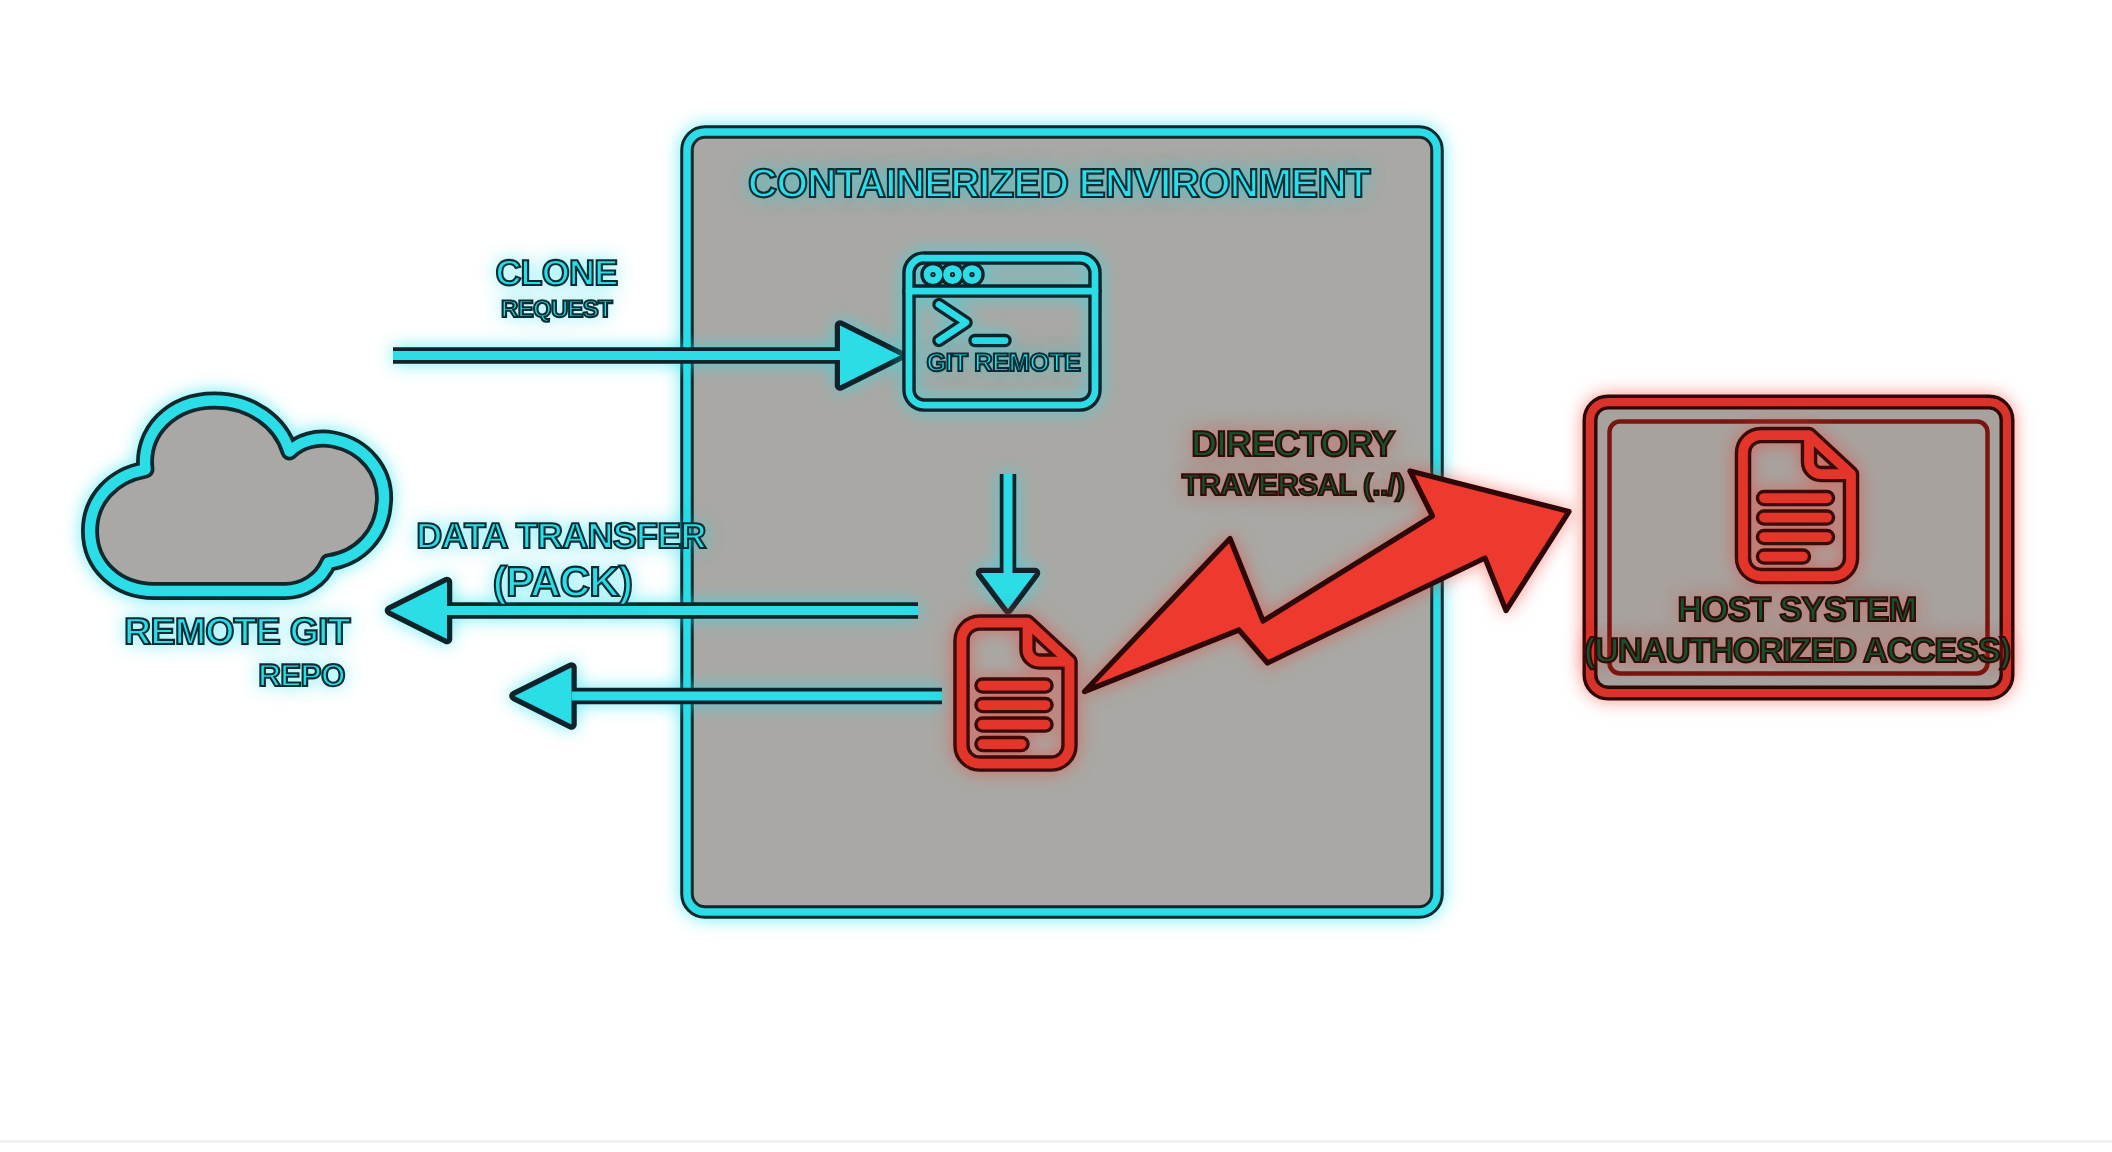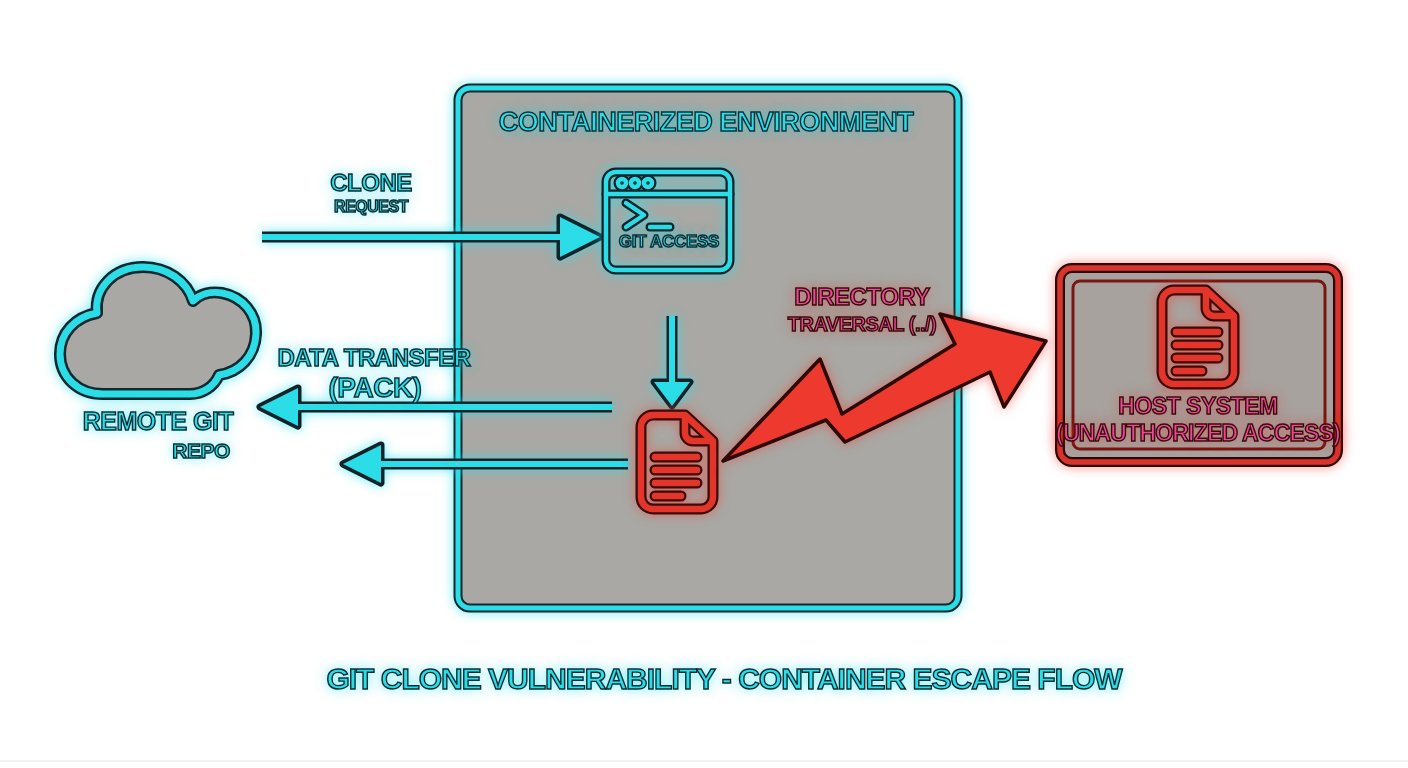--- a/index.html
+++ b/index.html
@@ -18,21 +18,21 @@
     transform:translateX(-50%);
     letter-spacing:-0.5px;
     line-height:1;
   }
   .cy{
     color:#2adde6;
     -webkit-text-stroke:1.4px #0c2b33;
     text-shadow:0 0 10px rgba(0,225,240,.50), 0 0 18px rgba(0,225,240,.30);
   }
   .rd{
-    color:#ec4899;
+    color:#14532d;
     -webkit-text-stroke:1.4px #330b08;
     text-shadow:0 0 10px rgba(235,60,45,.45), 0 0 18px rgba(235,60,45,.25);
   }
   .glow-cyan{filter:drop-shadow(0 0 6px rgba(34,226,238,.65));}
   .glow-red{filter:drop-shadow(0 0 6px rgba(240,60,45,.55));}
   .baseline-strip{
     position:absolute;left:0;bottom:6px;width:100%;height:2px;
     background:rgba(0,0,0,0.05);
   }
 </style>
@@ -136,32 +136,31 @@
       <use href="#docPath" stroke="#3a0b08" stroke-width="11"></use>
       <use href="#docPath" stroke="#e4352b" stroke-width="6.5"></use>
     </g>
   </svg>
 
   <div class="lbl cy" style="left:706px;top:109px;font-size:27px;">CONTAINERIZED ENVIRONMENT</div>
 
   <div class="lbl cy" style="left:371px;top:171px;font-size:24px;">CLONE</div>
   <div class="lbl cy" style="left:371px;top:199px;font-size:16px;">REQUEST</div>
 
-  <div class="lbl cy" style="left:669px;top:233px;font-size:17px;letter-spacing:-0.3px;">GIT ACCESS</div>
+  <div class="lbl cy" style="left:669px;top:233px;font-size:17px;letter-spacing:-0.3px;">GIT REMOTE</div>
 
 
   <div class="lbl rd" style="left:862px;top:285px;font-size:24px;">DIRECTORY</div>
   <div class="lbl rd" style="left:862px;top:314px;font-size:20px;">TRAVERSAL (../)</div>
 
   <div class="lbl cy" style="left:374px;top:346px;font-size:24px;">DATA TRANSFER</div>
   <div class="lbl cy" style="left:375px;top:374px;font-size:28px;">(PACK)</div>
 
   <div class="lbl cy" style="left:158px;top:409px;font-size:25px;">REMOTE GIT</div>
   <div class="lbl cy" style="left:161px;top:440px;font-size:21px;margin-left:40px;">REPO</div>
 
   <div class="lbl rd" style="left:1198px;top:395px;font-size:23px;">HOST SYSTEM</div>
   <div class="lbl rd" style="left:1198px;top:422px;font-size:23px;letter-spacing:-0.8px;">(UNAUTHORIZED ACCESS)</div>
 
 
-  <div class="lbl cy" style="left:724px;top:664px;font-size:30px;letter-spacing:-1px;">GIT CLONE VULNERABILITY - CONTAINER ESCAPE FLOW</div>
 
   <div class="baseline-strip"></div>
 </div>
 
 </body></html>

